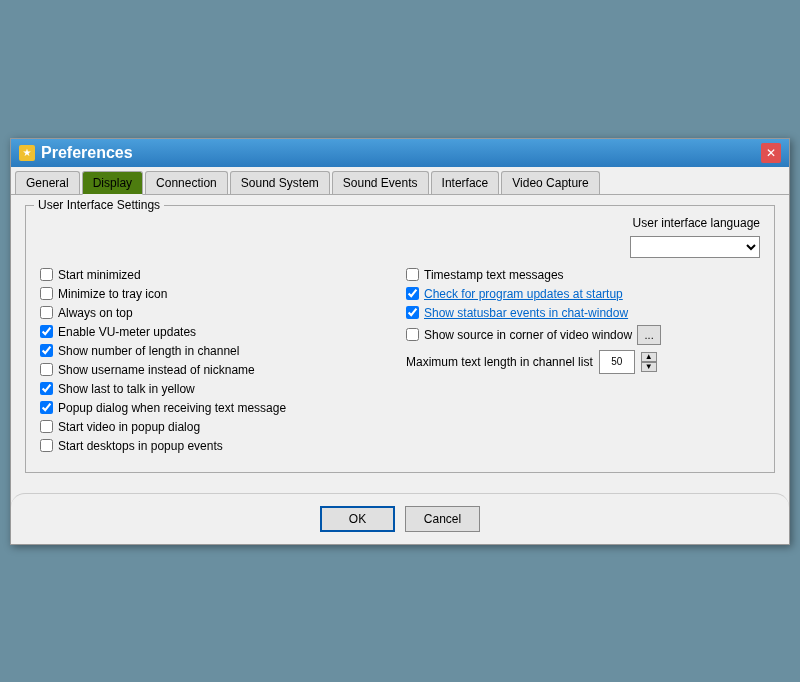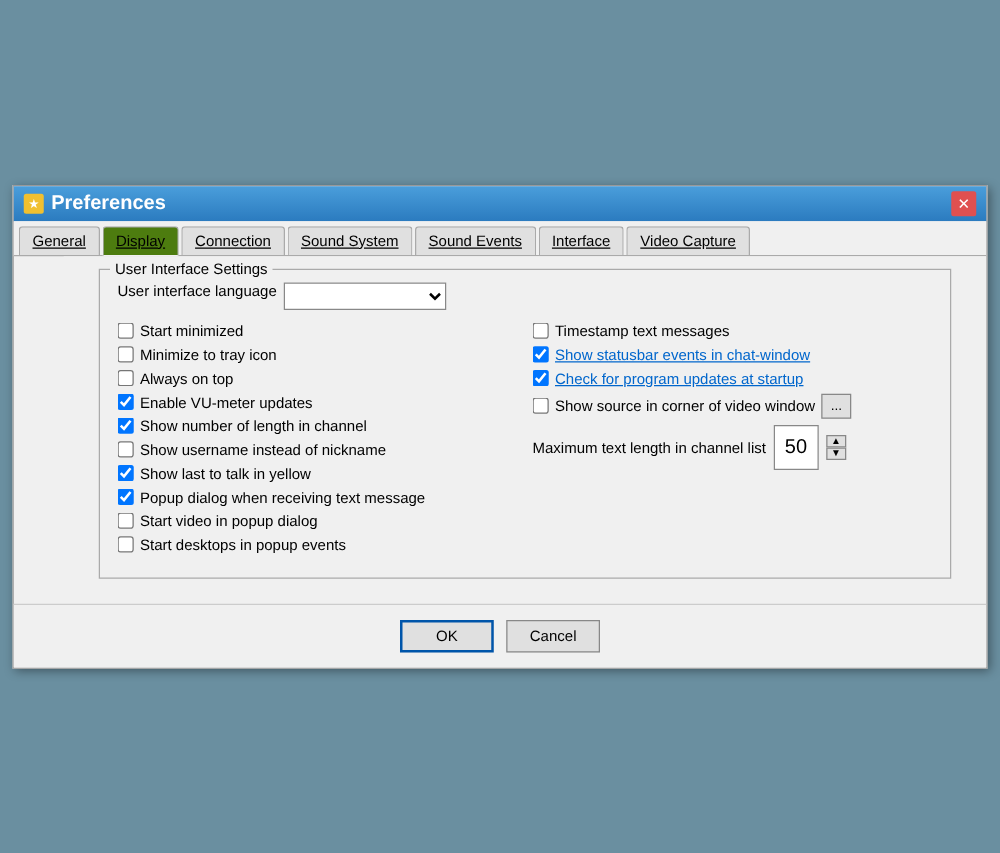--- a/index.html
+++ b/index.html
@@ -53,42 +53,40 @@
       font-size: 12px;
       display: flex; align-items: center; justify-content: center;
       border-radius: 2px;
     }
     .tab-bar {
       background: #f0f0f0;
       display: flex;
       border-bottom: 1px solid #aaa;
       padding: 4px 4px 0 4px;
       gap: 2px;
-      text-decoration: underline;
     }
     .tab {
       padding: 4px 10px;
       border: 1px solid #aaa;
       border-bottom: none;
       background: #e0e0e0;
       cursor: pointer;
       border-radius: 3px 3px 0 0;
       font-size: 12px;
       color: #000;
     }
     .tab.active {
       background: #4d7c0f;
       border-bottom: 1px solid #f0f0f0;
       margin-bottom: -1px;
       font-weight: 500;
     }
     .content {
-      padding: 10px 28px;
-      background: #f0f0f0;
-      margin-left: 40px;
+      padding: 10px 14px;
+      background: #f0f0f0;
     }
     .section-box {
       border: 1px solid #aaa;
       padding: 10px 14px 14px 14px;
       position: relative;
       margin-bottom: 10px;
     }
     .section-label {
       position: absolute;
       top: -8px;
@@ -102,23 +100,24 @@
       gap: 12px;
     }
     .left-col {
       flex: 1;
     }
     .right-col {
       flex: 1;
     }
     .form-row {
       display: flex;
-      align-items: flex-start;
+      align-items: flex-end;
       margin-bottom: 6px;
       gap: 6px;
+      flex-direction: column;
     }
     .form-row label {
       font-size: 12px;
     }
     .lang-select {
       width: 130px;
       font-size: 12px;
       border: 1px solid #888;
       background: #fff;
       padding: 1px 2px;
@@ -144,24 +143,24 @@
       text-decoration: underline;
     }
     .max-text-row {
       display: flex;
       align-items: center;
       gap: 6px;
       margin-top: 4px;
     }
     .spinner-input {
       width: 36px;
-      height: 36px;
+      height: 24px;
       border: 1px solid #888;
       text-align: center;
-      font-size: 16px;
+      font-size: 10px;
     }
     .spinner-btns {
       display: flex;
       flex-direction: column;
     }
     .spinner-btn {
       width: 16px;
       height: 10px;
       background: #e0e0e0;
       border: 1px solid #888;
@@ -184,20 +183,21 @@
       align-items: center;
       justify-content: center;
     }
     .footer {
       display: flex;
       justify-content: center;
       gap: 10px;
       padding: 12px;
       background: #f0f0f0;
       border-top: 1px solid #ccc;
+      border-radius: 14px;
     }
     .footer-btn {
       width: 75px;
       height: 26px;
       background: #e0e0e0;
       border: 1px solid #888;
       cursor: pointer;
       font-size: 12px;
     }
     .footer-btn.primary {
@@ -282,29 +282,29 @@
             <label for="cb11">Start desktops in popup events</label>
           </div>
         </div>
 
         <div class="right-col">
           <div class="checkbox-row">
             <input type="checkbox" id="rc1" style="">
             <label for="rc1">Timestamp text messages</label>
           </div>
           <div class="checkbox-row">
+            <input type="checkbox" id="rc3" checked="" style="">
+            <label for="rc3">
+              <span class="blue-link">Check for program updates at startup</span>
+            </label>
+          </div>
+          <div class="checkbox-row">
             <input type="checkbox" id="rc2" checked="" style="">
             <label for="rc2">
               <span class="blue-link">Show statusbar events in chat-window</span>
-            </label>
-          </div>
-          <div class="checkbox-row">
-            <input type="checkbox" id="rc3" checked="" style="">
-            <label for="rc3">
-              <span class="blue-link">Check for program updates at startup</span>
             </label>
           </div>
           <div class="checkbox-row">
             <input type="checkbox" id="rc4" style="">
             <label for="rc4">Show source in corner of video window</label>
             <button class="dots-btn">...</button>
           </div>
 
           <div class="max-text-row">
             <label>Maximum text length in channel list</label>

